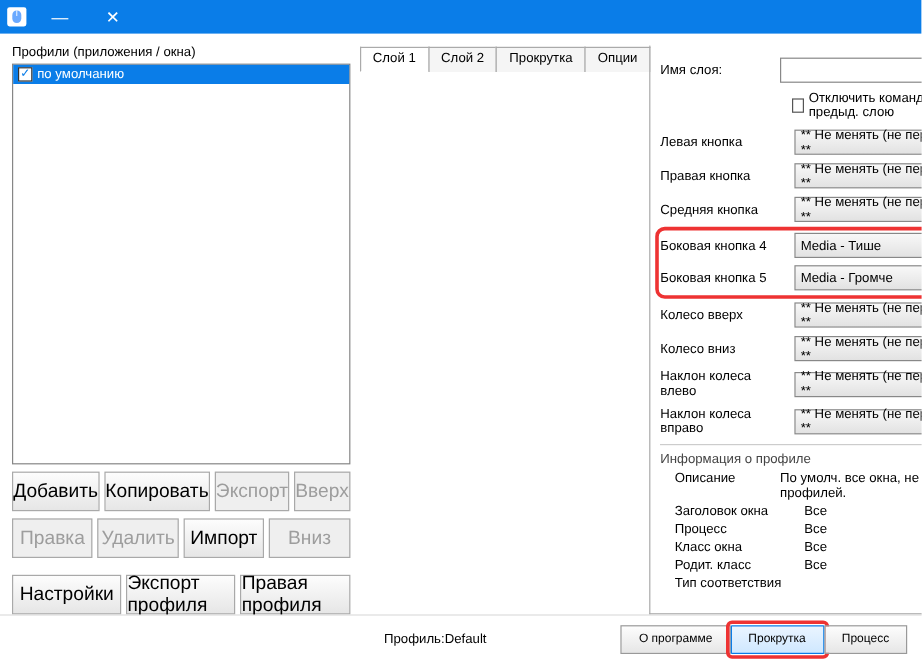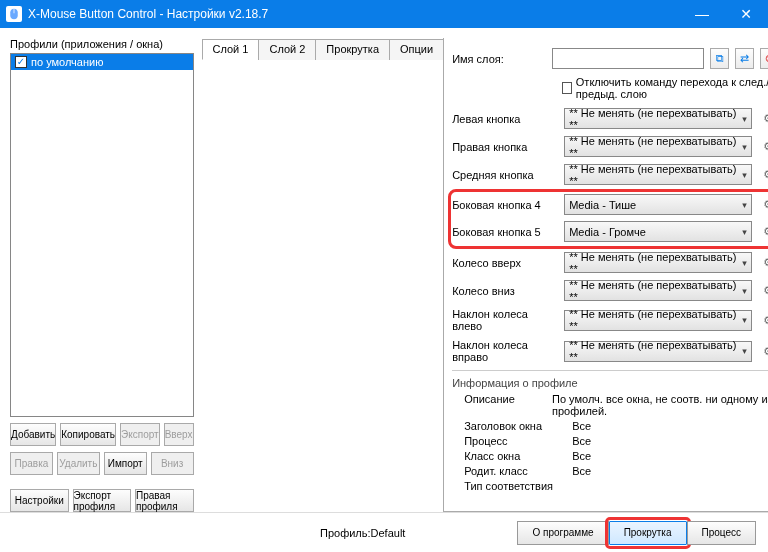--- a/index.html
+++ b/index.html
@@ -11,21 +11,21 @@
 .winbtns{display:flex;height:100%}
 .winbtn{width:44px;display:flex;align-items:center;justify-content:center;color:#fff;font-size:14px}
 .winbtn.close{width:44px}
 .content{display:flex;padding:10px 10px 0 10px;gap:8px;height:calc(100% - 28px - 40px)}
 .left{width:300px;display:flex;flex-direction:column}
 .left-label{margin-bottom:3px}
 .profile-list{flex:1;border:1px solid #868686;background:#fff}
 .profile-list .item{background:#0a7de8;color:#fff;padding:2px 4px;display:flex;align-items:center;gap:4px}
 .profile-list .cb{width:12px;height:12px;background:#fff;border:1px solid #333;display:flex;align-items:center;justify-content:center;color:#0a7de8;font-size:10px;line-height:1}
 .btnrow{display:flex;gap:4px;margin-top:6px}
-.btn{flex:1;height:23px;border:1px solid #a9a9a9;background:linear-gradient(#fdfdfd,#e6e6e6);font-size:10px;display:flex;align-items:center;justify-content:center}
+.btn{flex:1;height:33px;border:1px solid #a9a9a9;background:linear-gradient(#fdfdfd,#e6e6e6);font-size:16px;display:flex;align-items:center;justify-content:center}
 .btn.disabled{color:#9d9d9d;background:#efefef}
 .btn.wide{flex:1}
 .right{flex:1;display:flex;flex-direction:row}
 .tabs{display:flex;border-bottom:1px solid #aaa;height:22px}
 .tab{padding:3px 10px 0;border:1px solid #aaa;border-bottom:none;margin-right:-1px;background:#f5f5f5;position:relative;top:1px}
 .tab.active{background:#fff;border-bottom:1px solid #fff}
 .tabbody{border:1px solid #aaa;border-top:none;padding:10px 8px 8px;flex:1;overflow:hidden}
 .row{display:flex;align-items:center;margin-bottom:7px;gap:6px}
 .row .lbl{width:106px}
 .tinput{flex:1;height:21px;border:1px solid #888;padding:0 4px;background:#fff}
@@ -49,21 +49,20 @@
 </head>
 <body>
 
 <div class="titlebar">
   <div class="app-icon">
       <svg viewBox="0 0 16 16">
         <path d="M8 1C5 1 3 3 3 6v4c0 3 2 5 5 5s5-2 5-5V6c0-3-2-5-5-5z" fill="#6aa9ff"></path>
         <path d="M7.5 1h1v6h-1z" fill="#fff"></path>
       </svg>
     </div>
-  <div class="title">X-Mouse Button Control - Настройки v2.18.7</div>
   <div class="winbtns">
     <div class="winbtn">—</div>
     <div class="winbtn close">✕</div>
   </div>
 </div>
 
 <div class="content">
   <div class="left">
     <div class="left-label">Профили (приложения / окна)</div>
     <div class="profile-list">

